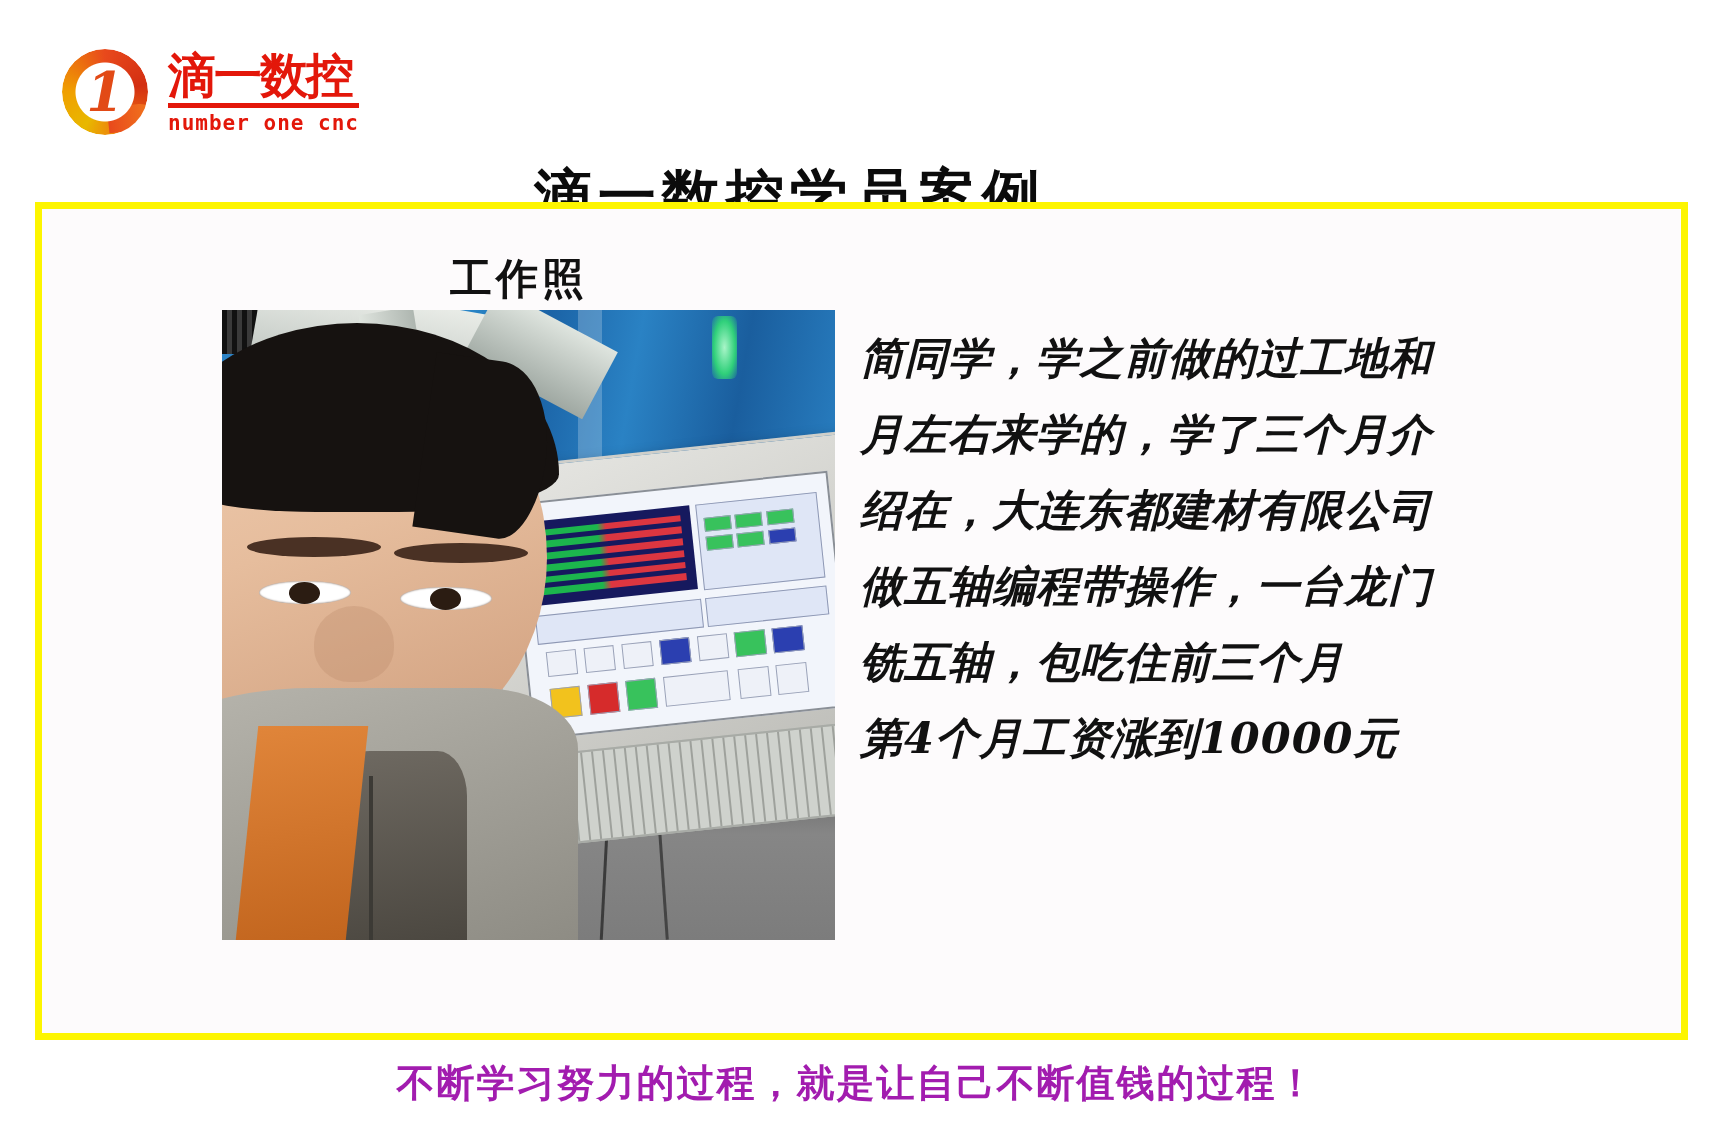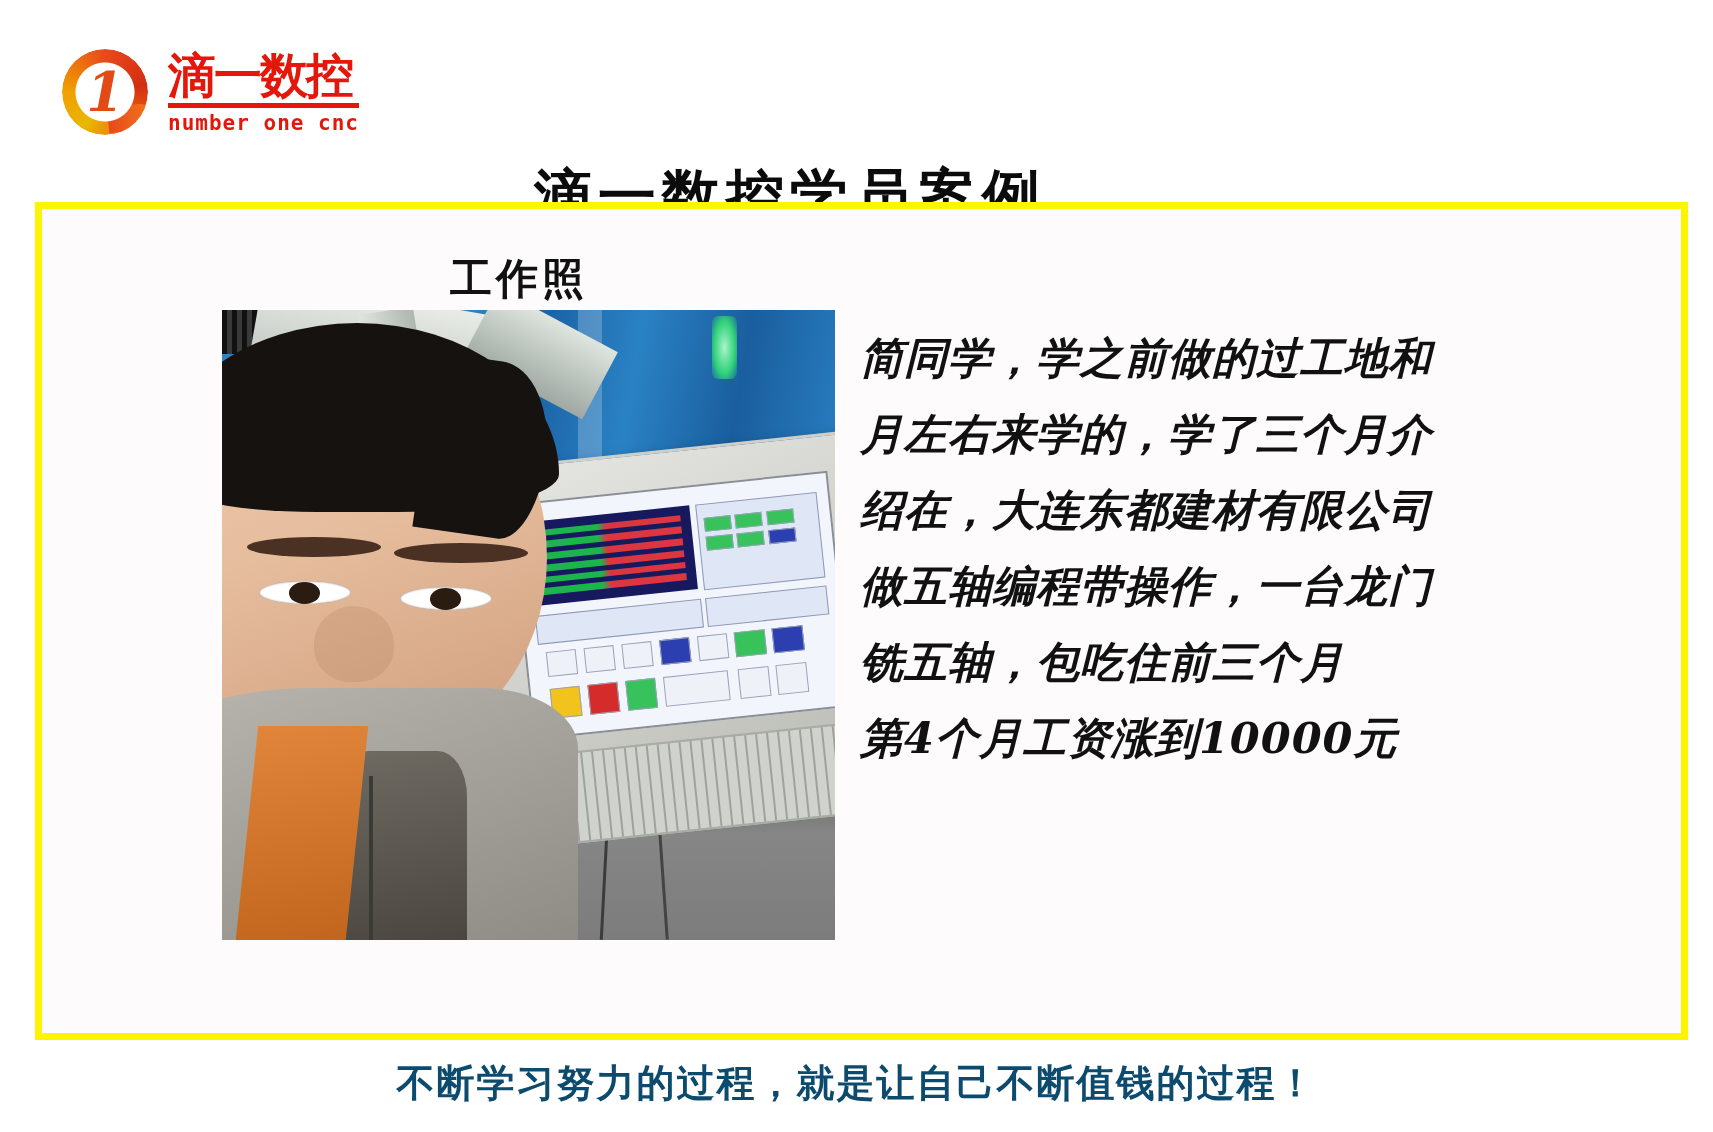--- a/index.html
+++ b/index.html
@@ -377,21 +377,21 @@
   
   .footer-slogan {
     position: absolute;
     left: 0;
     top: 1058px;
     width: 1713px;
     text-align: center;
     font-family: "DejaVu Serif", "Liberation Serif", serif;
     font-size: 38px;
     font-weight: bold;
-    color: #0c4a6e;
+    color: #a21caf;
     letter-spacing: 2px;
     white-space: nowrap;
   }
 </style>
 </head>
 <body>
 
 <div class="header">
 
   <div class="logo-block">

